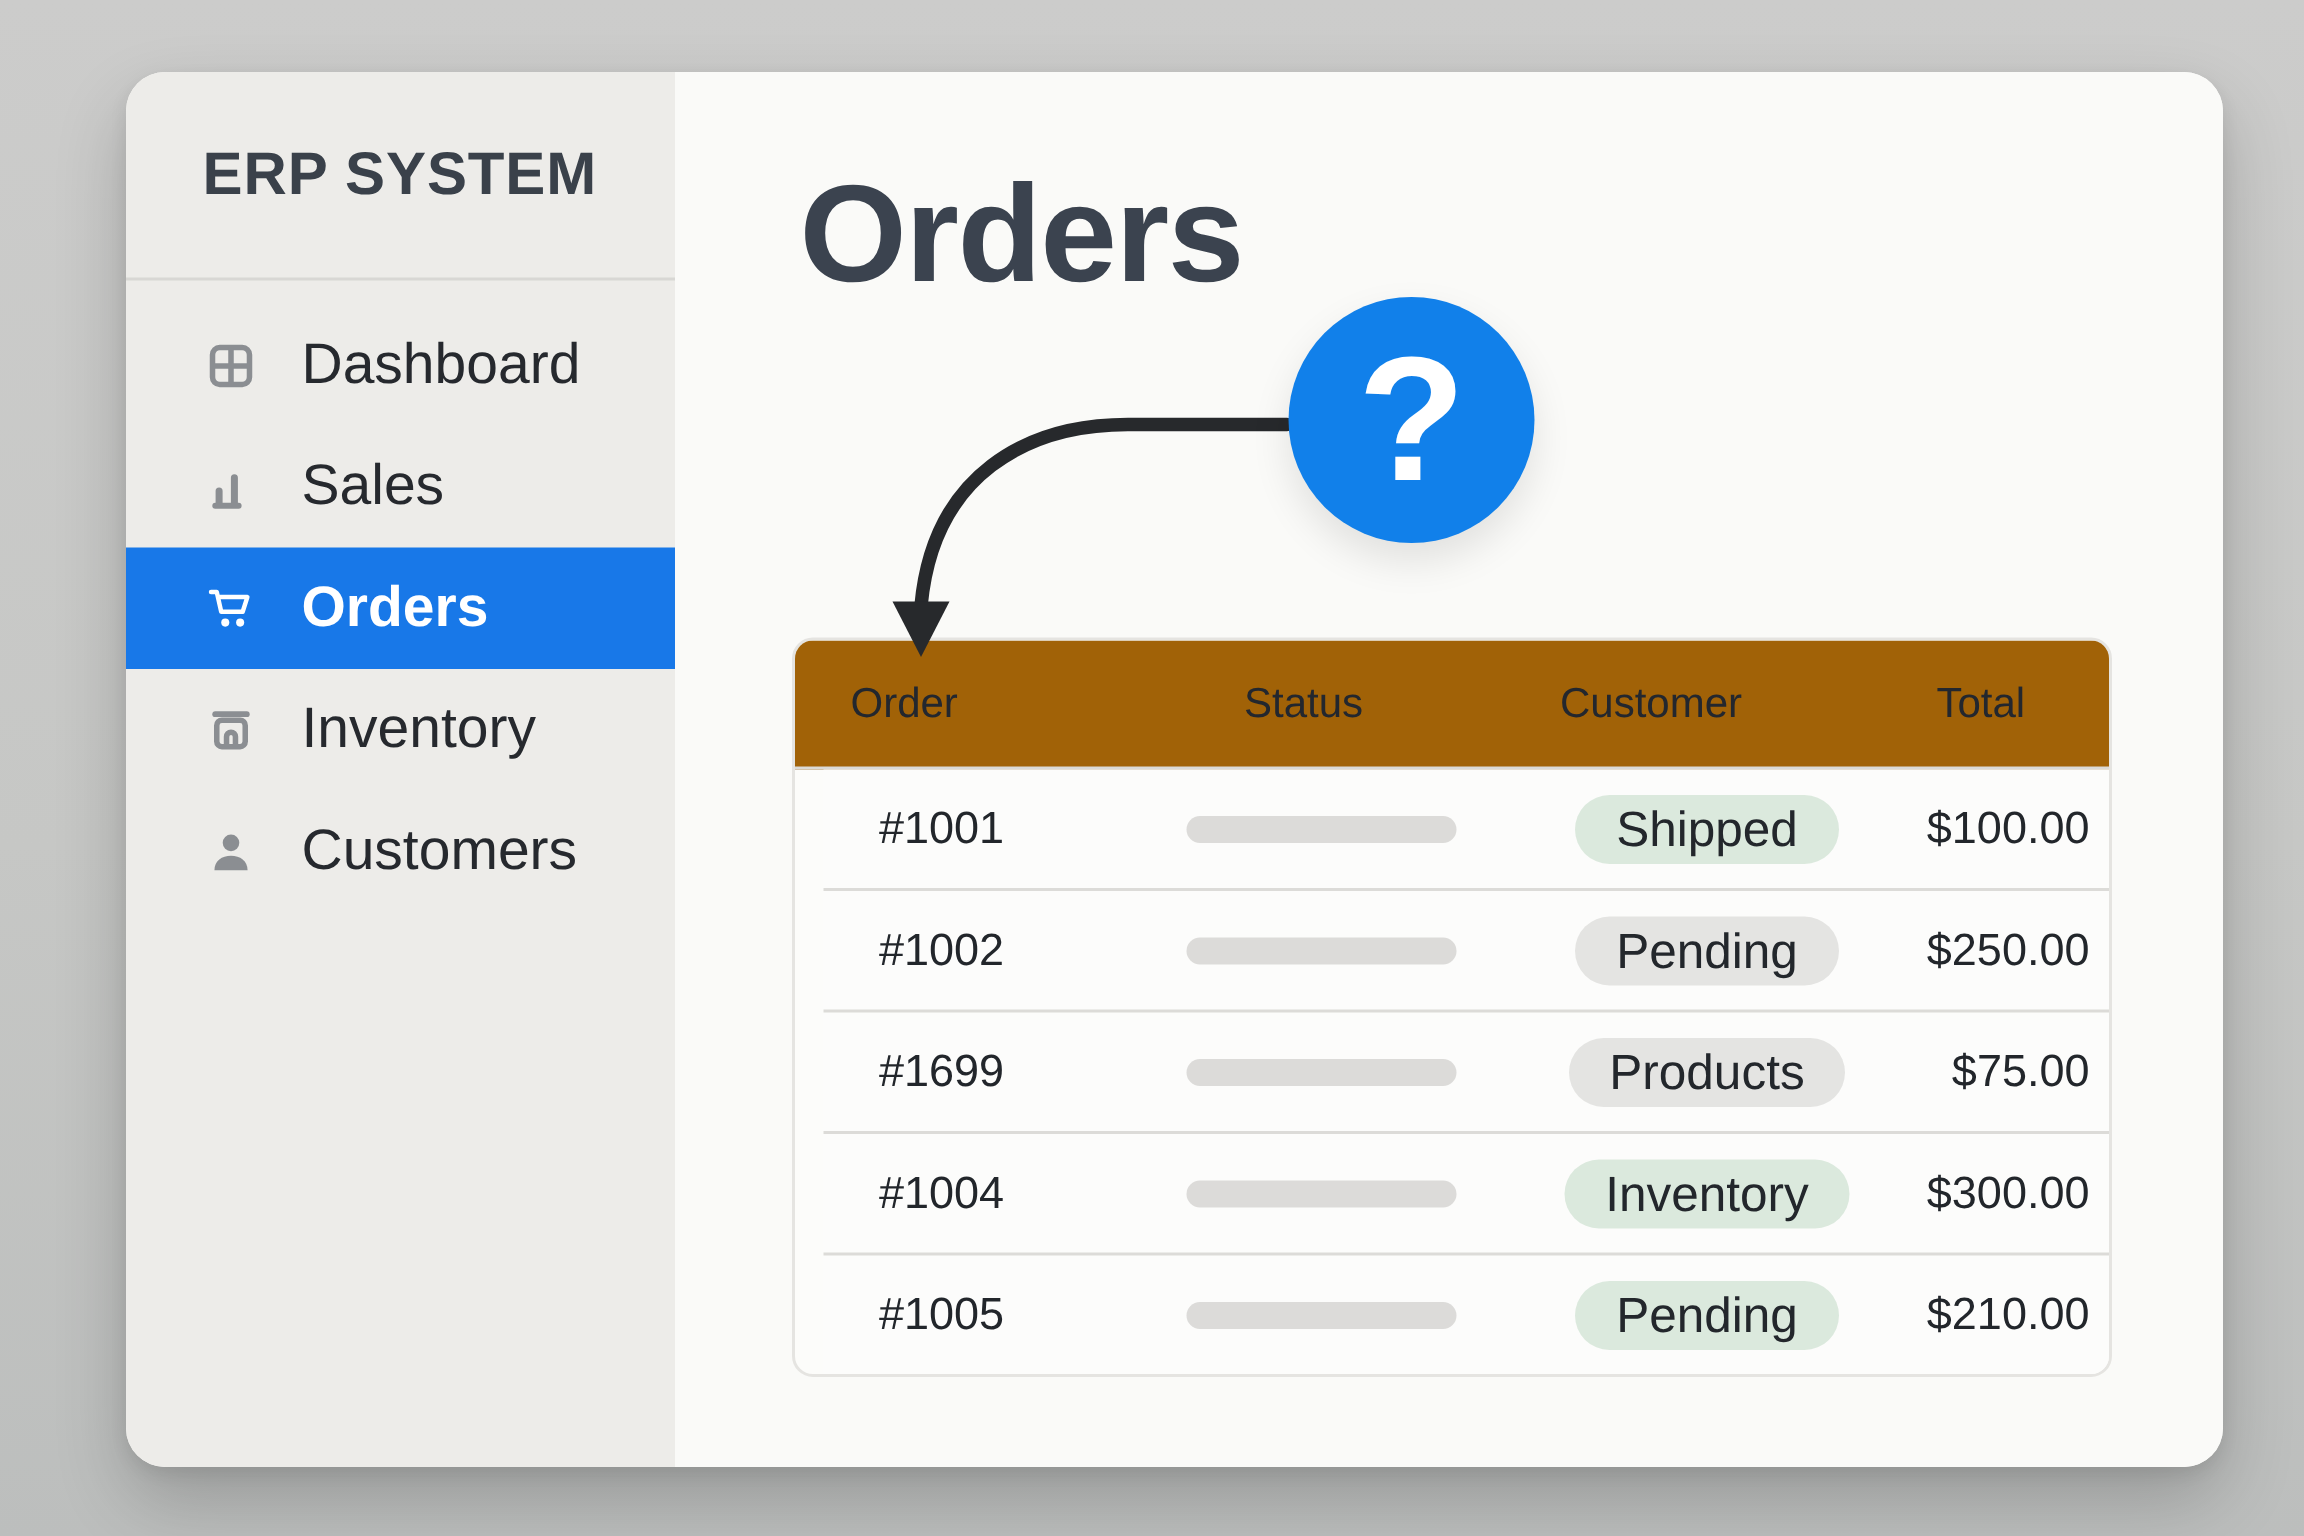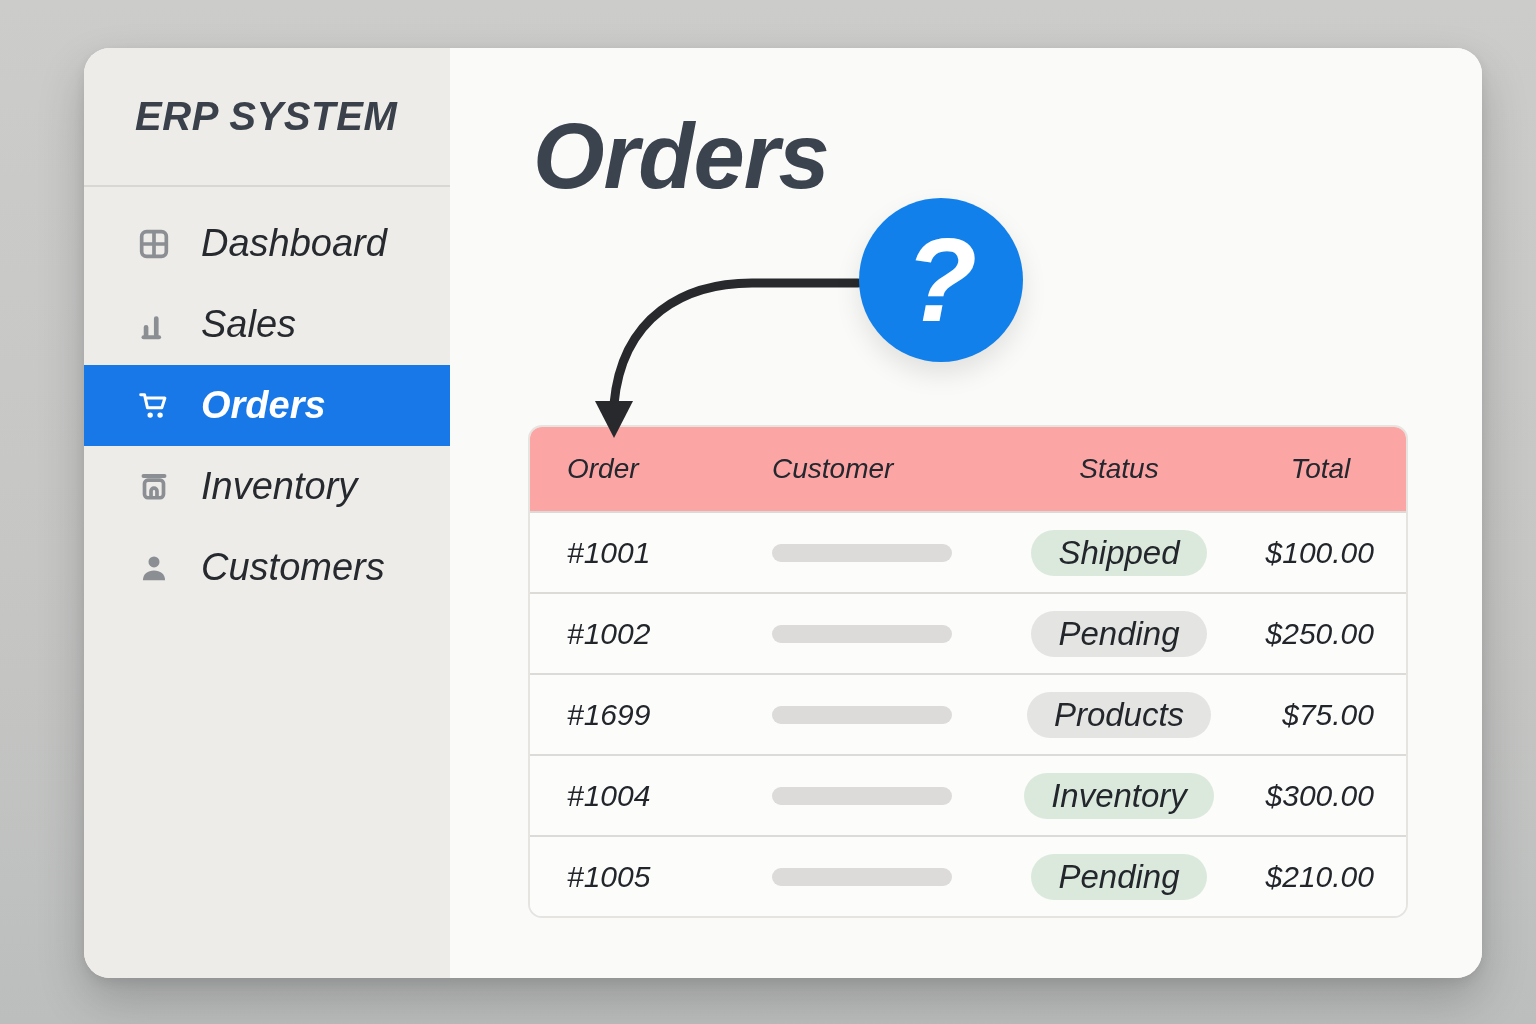--- a/index.html
+++ b/index.html
@@ -4,21 +4,20 @@
 <style>
   html,body{margin:0;padding:0;}
   body{
     width:1536px;height:1024px;overflow:hidden;
     font-family:"Liberation Sans", sans-serif;
     -webkit-font-smoothing:antialiased;
   }
   .stage{
     position:relative;width:1536px;height:1024px;
     background:linear-gradient(180deg,#cccccb 0%,#c6c7c5 55%,#bcbebd 100%);
-    font-style:italic;
   }
   .window{
     position:absolute;left:84px;top:48px;width:1398px;height:930px;
     border-radius:26px;overflow:hidden;display:flex;
     background:#fafaf8;
     box-shadow:0 22px 48px rgba(0,0,0,.20), 0 4px 12px rgba(0,0,0,.08);
   }
   
   .sidebar{
     width:366px;min-width:366px;background:#edece9;height:100%;
@@ -63,27 +62,27 @@
     pointer-events:none;z-index:3;
   }
   
   .table-card{
     position:absolute;left:78px;top:377px;width:880px;height:493px;
     background:#fcfcfa;border:2px solid #e5e4e1;border-radius:14px;
     box-sizing:border-box;display:flex;flex-direction:column;overflow:hidden;
     z-index:2;
   }
   .thead{
-    height:84px;min-height:84px;background:#fca5a5;border-bottom:2px solid #dbdad7;
+    height:84px;min-height:84px;background:#a16207;border-bottom:2px solid #dbdad7;
     display:grid;grid-template-columns:205px 268px 232px 171px;align-items:center;
     font-size:28px;color:#23272e;
   }
   .trow{
     flex:1;display:grid;grid-template-columns:205px 268px 232px 171px;align-items:center;
-    border-top:2px solid #dcdbd8;font-size:30px;color:#22262b;background:#fcfcfb;
+    border-top:2px solid #dcdbd8;font-size:30px;color:#22262b;background:#fcfcfb;margin-left:19px;
   }
   .trow:first-of-type{border-top:none;}
   .cell{display:flex;align-items:center;}
   .c-left{padding-left:37px;}
   .c-center{justify-content:center;}
   .c-right{justify-content:flex-end;padding-right:32px;}
   .ph-bar{width:180px;height:18px;border-radius:9px;background:#dcdbd9;}
   .badge{
     height:46px;display:inline-flex;align-items:center;padding:0 27px;
     border-radius:23px;font-size:33px;color:#23272c;white-space:nowrap;
@@ -166,22 +165,22 @@
         <polygon points="145,353 183,353 164,390" fill="#27292c"></polygon>
       </svg>
 
       <div class="help-badge">
         <span>?</span>
       </div>
 
       <div class="table-card">
         <div class="thead">
           <div class="cell c-left">Order</div>
+          <div class="cell c-center">Status</div>
           <div class="cell c-left">Customer</div>
-          <div class="cell c-center">Status</div>
           <div class="cell c-center">Total</div>
         </div>
         <div id="table-body" style="display: flex; flex-direction: column; flex: 1 1 0%;">
         <div class="trow">
           <div class="cell c-left order-id">#1001</div>
           <div class="cell c-left">
                 <div class="ph-bar"></div>
               </div>
           <div class="cell c-center">
                 <span class="badge status-badge badge--green">Shipped</span>

